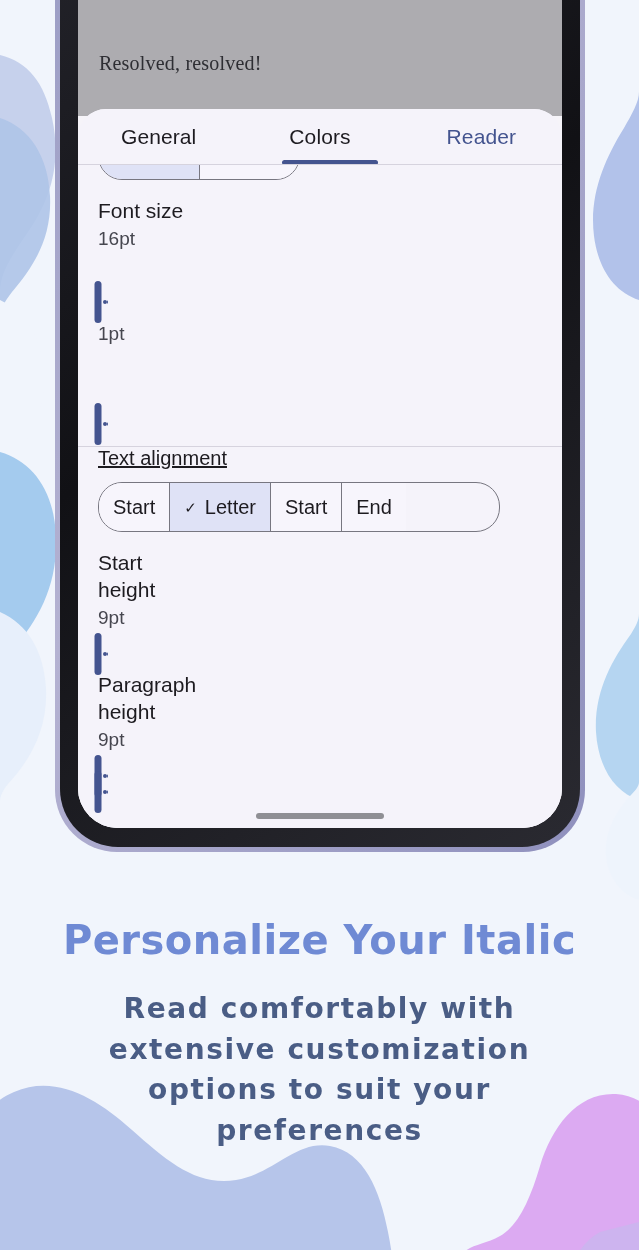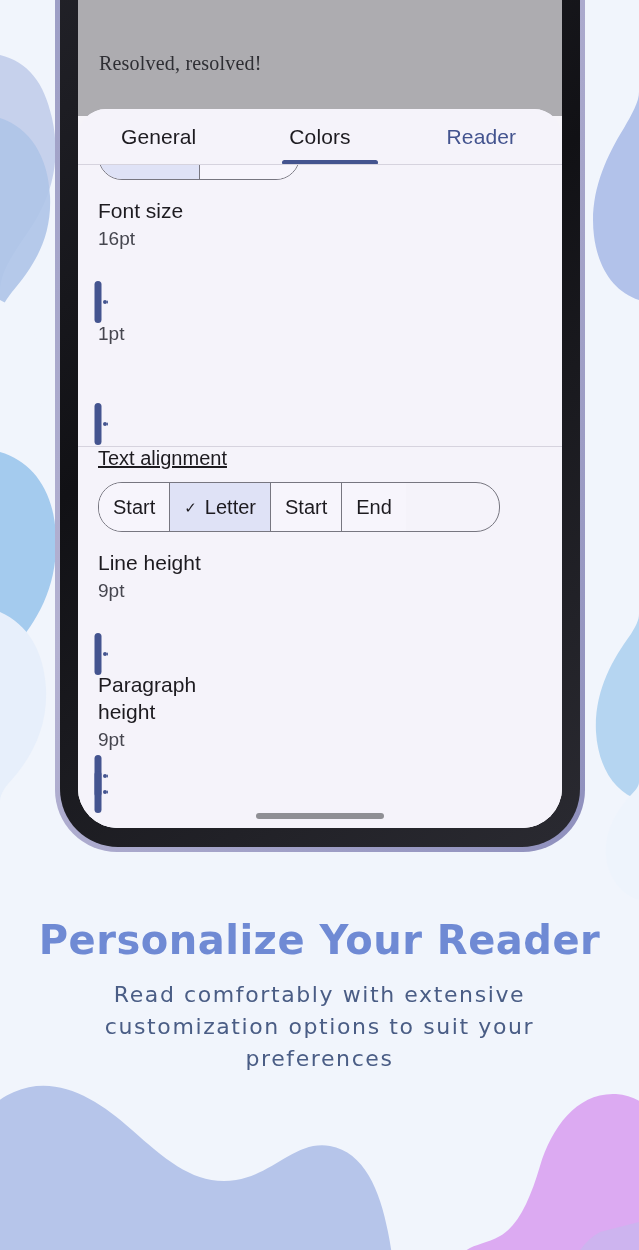--- a/index.html
+++ b/index.html
@@ -309,26 +309,26 @@
     font-family: "DejaVu Sans", sans-serif;
     font-size: 40px;
     font-weight: bold;
     color: #6f8ad4;
     letter-spacing: 0.5px;
     line-height: 1.1;
     margin: 0;
   }
   .promo-sub {
     font-family: "DejaVu Sans", sans-serif;
-    font-size: 22px;
-    font-weight: normal;
+    font-size: 28px;
+    font-weight: bold;
     color: #4a5d85;
     letter-spacing: 1.6px;
     line-height: 1.45;
-    margin: 17px auto 0 auto;
+    margin: 27px auto 0 auto;
     max-width: 500px;
   }
 </style>
 </head>
 <body>
 
 <div class="page">
 
   <div class="bg-layer">
     <svg class="bg-svg" width="639" height="1250" viewBox="0 0 639 1250">
@@ -493,21 +493,21 @@
                 <span>Start</span>
               </div>
               <div class="divider"></div>
               <div class="opt">
                 <span>End</span>
               </div>
             </div>
 
             <div class="slider-row">
               <div class="slider-label">
-                <div class="name">Line height</div>
+                <div class="name">Start height</div>
                 <div class="value">9pt</div>
               </div>
               <div class="slider-ctl">
                   <div class="trk trk-active" style="width: calc(34% - 3.2px);">
                     <div class="dots">
                       <i></i>
                       <i></i>
                       <i></i>
                       <i></i>
                       <i></i>
@@ -614,17 +614,17 @@
 
           </div>
         </div>
 
         <div class="home-bar"></div>
       </div>
     </div>
   </div>
 
   <div class="promo">
-    <div class="promo-title">Personalize Your Reader</div>
+    <div class="promo-title">Personalize Your Italic</div>
     <div class="promo-sub">Read comfortably with extensive customization options to suit your preferences</div>
   </div>
 
 </div>
 
 </body></html>

